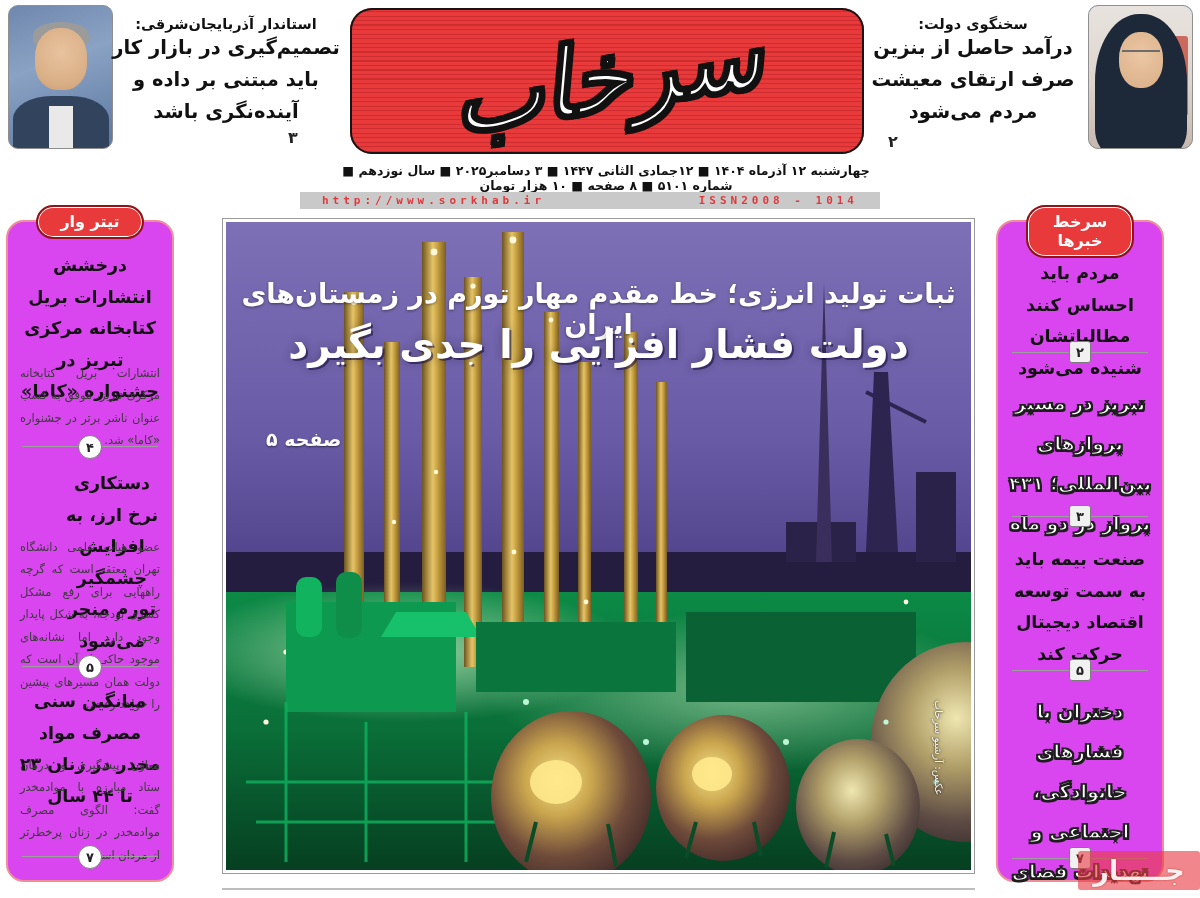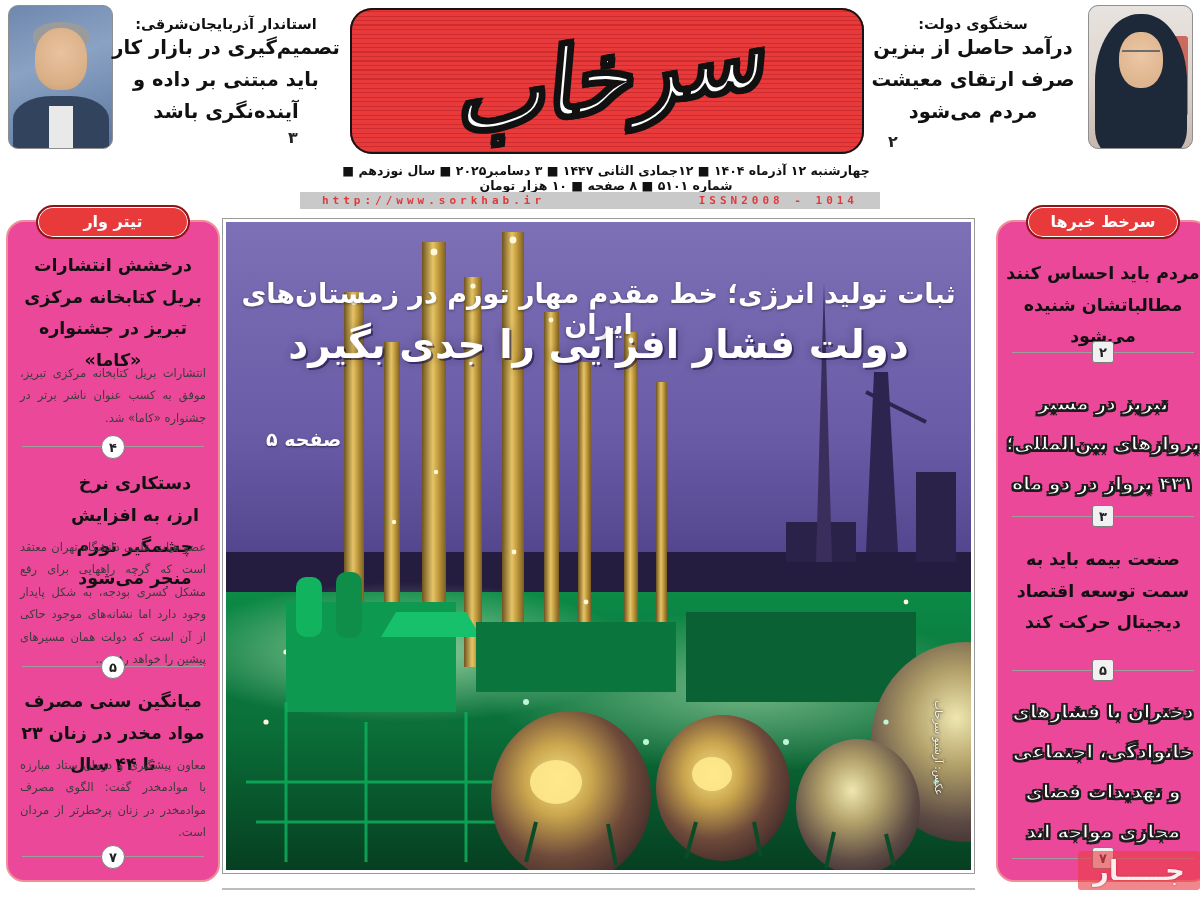--- a/index.html
+++ b/index.html
@@ -46,22 +46,22 @@
                text-shadow:2px 2px 0 #111, -2px -2px 0 #111, 2px -2px 0 #111, -2px 2px 0 #111; }
 
   
   #dateline { position:absolute; left:332px; top:163px; width:548px; direction:rtl; text-align:center;
               font-size:12.5px; font-weight:bold; color:#111; border-bottom:2px solid #2a2a2a; padding-bottom:5px; }
   #urlbar { position:absolute; left:300px; top:192px; width:580px; height:17px; background:#c9c9c9;
             display:flex; justify-content:space-between; align-items:center; padding:0 22px;
             color:#e0393c; font-weight:bold; font-size:11px; letter-spacing:4px; font-family:"DejaVu Sans Mono","DejaVu Sans",monospace; }
 
   
-  .sidebar { position:absolute; top:220px; width:214px; height:662px; border:2px solid #ef8d99;
-             border-radius:18px; background:#ec4899; direction:rtl; }
+  .sidebar { position:absolute; top:220px; width:168px; height:662px; border:2px solid #ef8d99;
+             border-radius:18px; background:#d946ef; direction:rtl; }
   #sidebar-left { left:6px; }
   #sidebar-right { left:996px; }
   .pill { position:absolute; top:-17px; right:28px; left:28px; background:#e8393b; color:#fff; text-align:center;
           font-weight:bold; font-size:16px; padding:5px 0 6px; border-radius:19px; border:2.5px solid #8e1418;
           box-shadow:0 0 0 1px #fff inset; }
   .sb-head { position:absolute; left:8px; right:8px; text-align:center; font-weight:bold; color:#111; }
   .sb-head-lg { font-size:17.5px; line-height:1.8; letter-spacing:-.2px; }
   .sb-body { position:absolute; left:12px; right:12px; font-size:11.5px; color:#3c3c3c; text-align:justify;
              line-height:1.95; }
   .outline-head { color:#fff; -webkit-text-stroke:1.4px #1d1d1d;

